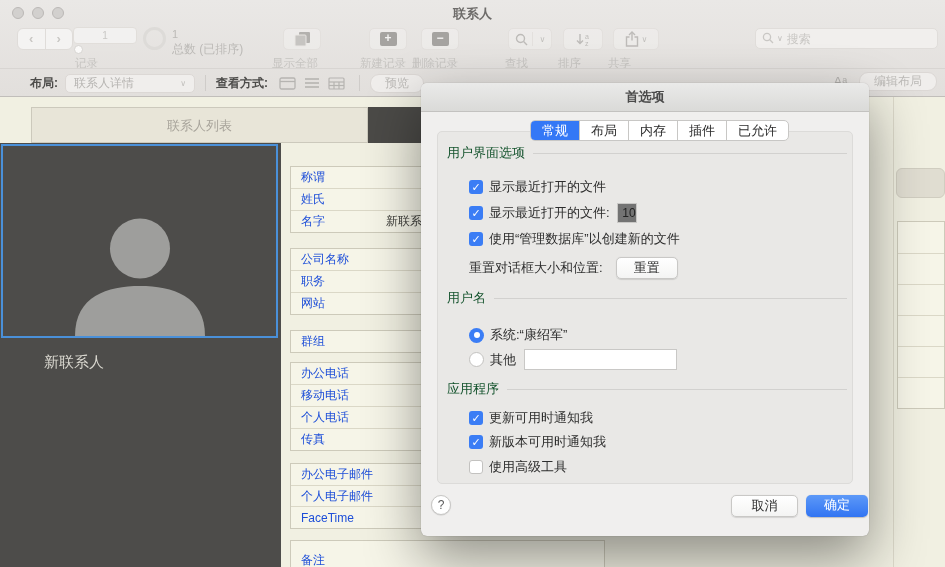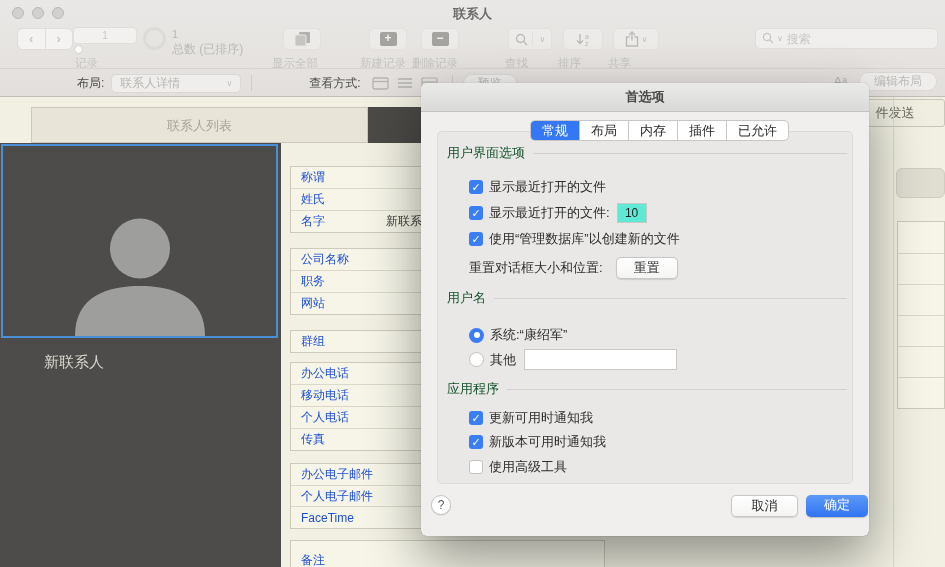--- a/index.html
+++ b/index.html
@@ -27,21 +27,21 @@
   .tb-btn { position:absolute; top:28px; height:22px; border:1px solid #e3e0dd; border-radius:5px; background:rgba(255,255,255,.25); display:flex; align-items:center; justify-content:center; }
   .icon-sq { width:17px; height:14px; border-radius:2px; background:#a5a3a0; color:#f3f2f1; font-size:12px; font-weight:bold; line-height:13px; text-align:center; }
   .chev { font-size:8px; color:#c2c0bd; margin-left:3px; }
   .tb-div { width:1px; height:14px; background:#e3e0dd; margin:0 4px; }
   .search-field { position:absolute; left:755px; top:28px; width:183px; height:21px; background:#f1efed; border:1px solid #e0ddda; border-radius:5px; display:flex; align-items:center; padding-left:6px; }
   .search-field input { border:none; outline:none; background:transparent; font-size:12px; color:#8a8885; width:130px; font-family:inherit; }
   .search-field input::placeholder { color:#c9c7c4; }
 
   
   .layoutbar { position:absolute; left:0; top:68px; width:100%; height:29px; display:flex; align-items:center; border-top:1px solid #d8d5d2; padding-left:30px; }
-  .lb-strong { font-size:12px; font-weight:normal; color:#4d4c4a; margin-right:7px;margin-left:47px; }
+  .lb-strong { font-size:12px; font-weight:bold; color:#4d4c4a; margin-right:7px; }
   .lb-pop { width:130px; height:19px; background:#f0eeec; border:1px solid #dcd8d5; border-radius:5px; font-size:12px; color:#b7b5b2; line-height:17px; padding:0 8px; display:flex; }
   .lb-pop .chev { margin-left:auto; }
   .lb-sep { width:1px; height:16px; background:#cfccc9; margin:0 10px; }
   .lb-icon { margin:0 4px; display:flex; align-items:center; }
   .lb-btn { height:19px; border:1px solid #dcd8d5; border-radius:9px; background:#f0eeec; font-size:12px; color:#bdbbb8; line-height:17px; padding:0 14px; }
   .lb-right { position:absolute; right:8px; top:72px; display:flex; align-items:center; }
   .fmt { font-size:13px; color:#b2b0ad; margin-right:12px; }
 
   
   .tab { position:absolute; top:107px; width:337px; height:36px; font-size:13px; text-align:center; line-height:36px; }
@@ -78,21 +78,21 @@
   .sec-head .rule { flex:1; height:1px; background:#d2d1cf; margin-left:8px; }
   .ctl-row { position:absolute; left:48px; display:flex; align-items:center; font-size:13px; color:#2d2d2d; }
   .cb { width:14px; height:14px; border-radius:3px; margin-right:6px; flex:none; }
   .cb.checked { background:#3b7df5; color:#fff; font-size:11px; font-weight:bold; line-height:14px; text-align:center; }
   .cb.checked::after { content:"✓"; }
   .cb.unchecked { background:#ffffff; border:1px solid #c3c2c0; }
   .radio { width:15px; height:15px; border-radius:50%; margin-right:6px; flex:none; position:relative; }
   .radio.on { background:#3b7df5; }
   .radio.on::after { content:""; position:absolute; left:4.5px; top:4.5px; width:6px; height:6px; border-radius:50%; background:#fff; }
   .radio.off { background:#fff; border:1px solid #c3c2c0; }
-  .num-input { width:30px; height:20px; margin-left:7px; border:1px solid #c9c8c6; background:#5eead4; text-align:center; font-size:12px; color:#222; font-family:inherit; }
+  .num-input { width:20px; height:20px; margin-left:7px; border:1px solid #c9c8c6; background:#737373; text-align:right; font-size:12px; color:#222; font-family:inherit; }
   .txt-input { width:153px; height:21px; margin-left:8px; border:1px solid #c9c8c6; background:#fff; font-size:12px; font-family:inherit; padding:0 4px; }
   .dlg-btn { position:absolute; height:22px; border-radius:5px; font-size:13px; text-align:center; line-height:21px;font-family:Liberation Mono, monospace; }
   .btn-plain { background:linear-gradient(#ffffff,#f4f4f3); border:1px solid #c9c8c6; color:#2d2d2d; box-shadow:0 .5px 1px rgba(0,0,0,.12); }
   .btn-blue { background:linear-gradient(#5d99f8,#3174f2); color:#ffffff; box-shadow:0 .5px 1px rgba(0,0,0,.2); }
   .help-btn { position:absolute; left:10px; top:412px; width:20px; height:20px; border-radius:50%; background:#ffffff; border:1px solid #c8c7c5; box-shadow:0 .5px 1px rgba(0,0,0,.15); text-align:center; font-size:12px; color:#5a5a5a; line-height:19px; }
 </style>
 </head>
 <body>
 
 <div id="window">
@@ -277,21 +277,20 @@
     <div class="frow">
         <span class="flabel">FaceTime</span>
       </div>
   </div>
   <div class="fgroup" style="top:540px;height:40px">
     <div class="frow">
         <span class="flabel">备注</span>
       </div>
   </div>
 
-  <div class="send-btn">件发送</div>
   <div class="vline-right"></div>
   <div class="mini-grey"></div>
   <div class="mini-rows">
     <div></div>
     <div></div>
     <div></div>
     <div></div>
     <div></div>
     <div></div>
   </div>

